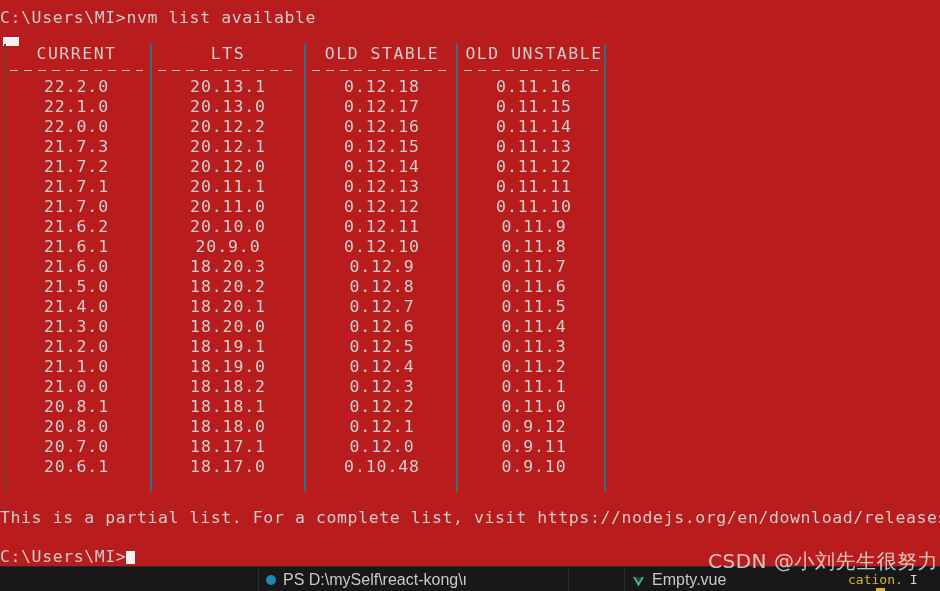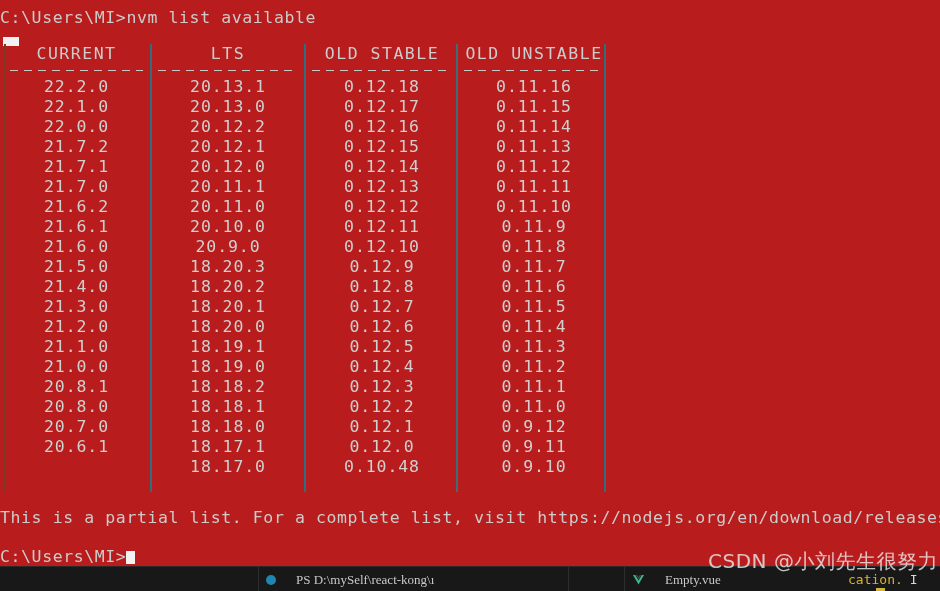--- a/index.html
+++ b/index.html
@@ -142,23 +142,23 @@
   #sb-sep-1 { left: 258px; }
   #sb-sep-2 { left: 568px; }
   #sb-sep-3 { left: 624px; }
 
   .sb-item {
     position: absolute;
     top: 0;
     height: 25px;
     display: flex;
     align-items: center;
-    gap: 20px;
-    font-family: Liberation Serif, serif;
-    font-size: 13px;
+    gap: 7px;
+    font-family: Liberation Sans, sans-serif;
+    font-size: 16px;
     color: #c9c9c9;
     white-space: nowrap;
   }
   #sb-ps  { left: 266px; }
   #sb-vue { left: 632px; }
 
   .dot-icon {
     width: 10px;
     height: 10px;
     border-radius: 50%;
@@ -223,20 +223,21 @@
     <div class="vrule inner" id="rule-2"></div>
     <div class="vrule inner2" id="rule-3"></div>
     <div class="vrule inner" id="rule-4"></div>
 
     <div class="col" id="col-current">
       <div class="col-head">CURRENT</div>
       <div class="dashrule"></div>
       <div class="cell">22.2.0</div>
       <div class="cell">22.1.0</div>
       <div class="cell">22.0.0</div>
+      <div class="cell">21.7.3</div>
       <div class="cell">21.7.2</div>
       <div class="cell">21.7.1</div>
       <div class="cell">21.7.0</div>
       <div class="cell">21.6.2</div>
       <div class="cell">21.6.1</div>
       <div class="cell">21.6.0</div>
       <div class="cell">21.5.0</div>
       <div class="cell">21.4.0</div>
       <div class="cell">21.3.0</div>
       <div class="cell">21.2.0</div>

